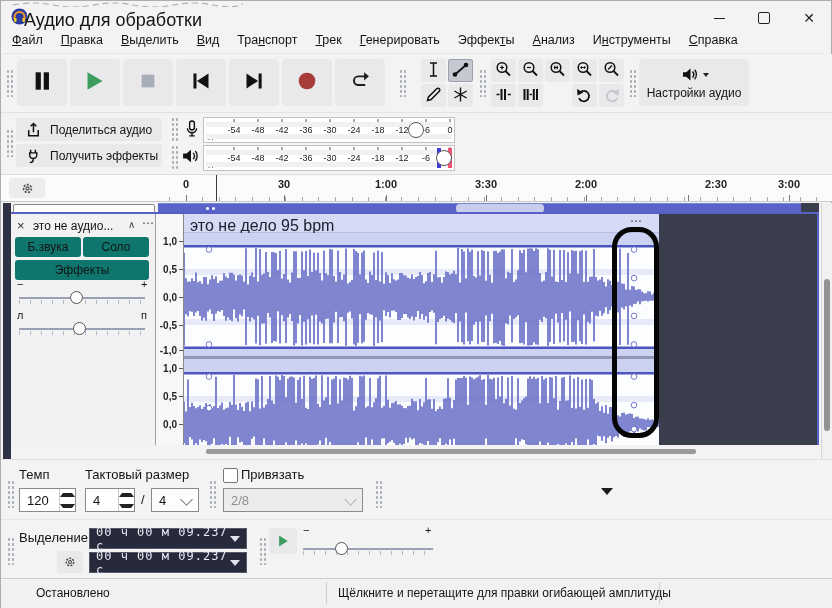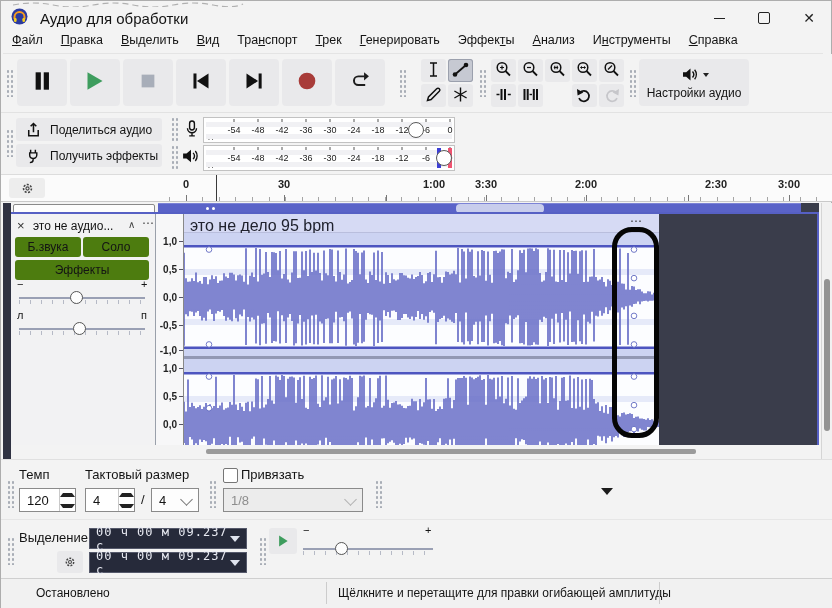--- a/index.html
+++ b/index.html
@@ -2,21 +2,21 @@
 <html><head>
 <meta charset="utf-8">
 <style>
   html,body{margin:0;padding:0;background:#dcdcdc;}
   .stage{position:relative;width:832px;height:608px;font-family:"Liberation Sans",sans-serif;
          font-size:13px;color:#141414;background:#fdfdfd;overflow:hidden;}
   .win{position:absolute;left:0;top:0;right:0;bottom:0;background:#f3f3f3;border:1px solid #adadad;box-sizing:border-box;}
   .abs{position:absolute;}
   
   .titlebar{position:absolute;left:0;top:4px;width:100%;height:24px;}
-  .title-text{position:absolute;left:39px;top:5px;font-size:15px;}
+  .title-text{position:absolute;left:23px;top:5px;font-size:18px;}
   .winbtn{position:absolute;top:0px;width:44px;height:26px;display:flex;align-items:center;justify-content:center;}
   .glyph-min{width:11px;height:0;border-top:1.4px solid #222;}
   .glyph-max{width:10px;height:10px;border:1.4px solid #222;border-radius:2px;}
   .glyph-close{font-size:14px;color:#222;line-height:1;}
   
   .menubar{position:absolute;left:2px;top:29px;width:820px;height:23px;display:flex;border-bottom:1px solid #e4e4e4;}
   .menu-item{padding:3px 9px 0 9px;font-size:12.5px;white-space:nowrap;}
   .menu-item .u{text-decoration:underline;}
   
   .toolrow1{position:absolute;left:0;top:53px;width:832px;height:58px;border-bottom:1px solid #e2e2e2;background:#f3f3f3;}
@@ -34,21 +34,21 @@
   .meter .band{position:absolute;left:2px;right:2px;height:5px;background:#f1f1f4;}
   .mthumb{position:absolute;width:16px;height:16px;border-radius:50%;background:#fff;border:1.5px solid #5a5a5a;box-sizing:border-box;}
   
   .rulerrow{position:absolute;left:0;top:174px;width:832px;height:27px;background:#fbfbfb;border-bottom:1px solid #c9c9c9;box-sizing:border-box;}
   .rlabel{position:absolute;top:3px;font-size:11px;font-weight:bold;color:#222;transform:translateX(-50%);}
   .rtick{position:absolute;bottom:0;width:1px;height:6px;background:#777;}
   .rminor{position:absolute;left:157px;width:660px;bottom:0;height:4px;
           background-image:repeating-linear-gradient(to right,#a5a5a5 0 1px,transparent 1px 16.6px);
           background-position-x:11px;}
   
-  .panelbtn{position:absolute;height:20px;background:#4d7c0f;border-radius:3px;font-size:12px;display:flex;align-items:center;justify-content:center;}
+  .panelbtn{position:absolute;height:20px;background:#0f766e;border-radius:3px;font-size:12px;display:flex;align-items:center;justify-content:center;}
   .sl-line{position:absolute;height:2px;background:#9aa0b4;}
   .sl-ticks{position:absolute;height:4px;background-image:repeating-linear-gradient(to right,#b6bac6 0 1px,transparent 1px 11px);}
   .sl-thumb{position:absolute;width:13px;height:13px;border-radius:50%;background:#fdfdfd;border:1.5px solid #555;box-sizing:border-box;}
   .vlabel{position:absolute;right:6px;font-size:10px;font-weight:bold;color:#222;transform:translateY(-50%);}
   .vtick{position:absolute;right:0;width:4px;height:1px;background:#556;}
   
   .darkfield{position:absolute;background:#262a3a;border:1px solid #55596b;color:#e8eaf2;
              font-family:"DejaVu Sans Mono",monospace;display:flex;align-items:center;box-sizing:border-box;}
   .tri-down-w{width:0;height:0;border-left:5px solid transparent;border-right:5px solid transparent;border-top:6px solid #dfe3ee;}
   .tri-down-b{width:0;height:0;border-left:6px solid transparent;border-right:6px solid transparent;border-top:7px solid #1c1c1c;}
@@ -340,21 +340,21 @@
         <circle cx="9.5" cy="9.5" r="5" fill="none" stroke="#444" stroke-width="2" stroke-dasharray="2.6 1.8"></circle>
         <circle cx="9.5" cy="9.5" r="2" fill="none" stroke="#444" stroke-width="1.4"></circle>
       </svg>
     </div>
     <div class="rminor"></div>
     <div class="abs" style="left:215px;top:0;width:1px;height:26px;background:#3a3a3a"></div>
   <span class="rlabel" style="left: 185px;">0</span>
         <div class="rtick" style="left: 185px;"></div>
         <span class="rlabel" style="left: 283px;">30</span>
         <div class="rtick" style="left: 283px;"></div>
-        <span class="rlabel" style="left: 385px; margin-left: 48px;">1:00</span>
+        <span class="rlabel" style="left: 385px;">1:00</span>
         <div class="rtick" style="left: 385px;"></div>
         <span class="rlabel" style="left: 485px;">3:30</span>
         <div class="rtick" style="left: 485px;"></div>
         <span class="rlabel" style="left: 585px;">2:00</span>
         <div class="rtick" style="left: 585px;"></div>
         <span class="rlabel" style="left: 687px; margin-left: 28px;">2:30</span>
         <div class="rtick" style="left: 687px;"></div>
         <span class="rlabel" style="left: 788px;">3:00</span>
         <div class="rtick" style="left: 788px;"></div>
       </div>
@@ -488,21 +488,21 @@
     </div>
     <span class="lbl" style="left:140px;top:32px">/</span>
     <div class="inputbox" style="left:150px;top:28px;width:48px;height:24px;background:#fdfdfd">
       <span>4</span>
       <div class="chev" style="position:absolute;right:7px;top:6px"></div>
     </div>
     <div class="grip" style="left:208px;top:20px"></div>
     <div class="abs" style="left:222px;top:8px;width:13px;height:13px;background:#fff;border:1px solid #767676;border-radius:2px"></div>
     <span class="lbl" style="left:240px;top:7px">Привязать</span>
     <div class="inputbox" style="left:222px;top:28px;width:140px;height:24px;background:#ececec;color:#8d8d8d">
-      <span>1/8</span>
+      <span>2/8</span>
       <div class="chev" style="position:absolute;right:7px;top:6px;border-color:#b0b0b0"></div>
     </div>
     <div class="grip" style="left:374px;top:20px"></div>
     <div class="tri-down-b abs" style="left:600px;top:28px"></div>
   </div>
 
   <div class="abs" style="left:0;top:518px;width:832px;height:59px;background:#f3f3f3;border-top:1px solid #e6e6e6">
     <div class="grip" style="left:6px;top:17px"></div>
     <span class="lbl" style="left:18px;top:10px">Выделение</span>
     <div class="abs" style="left:56px;top:31px;width:26px;height:22px;background:#e9e9eb;border-radius:3px;display:flex;align-items:center;justify-content:center">

